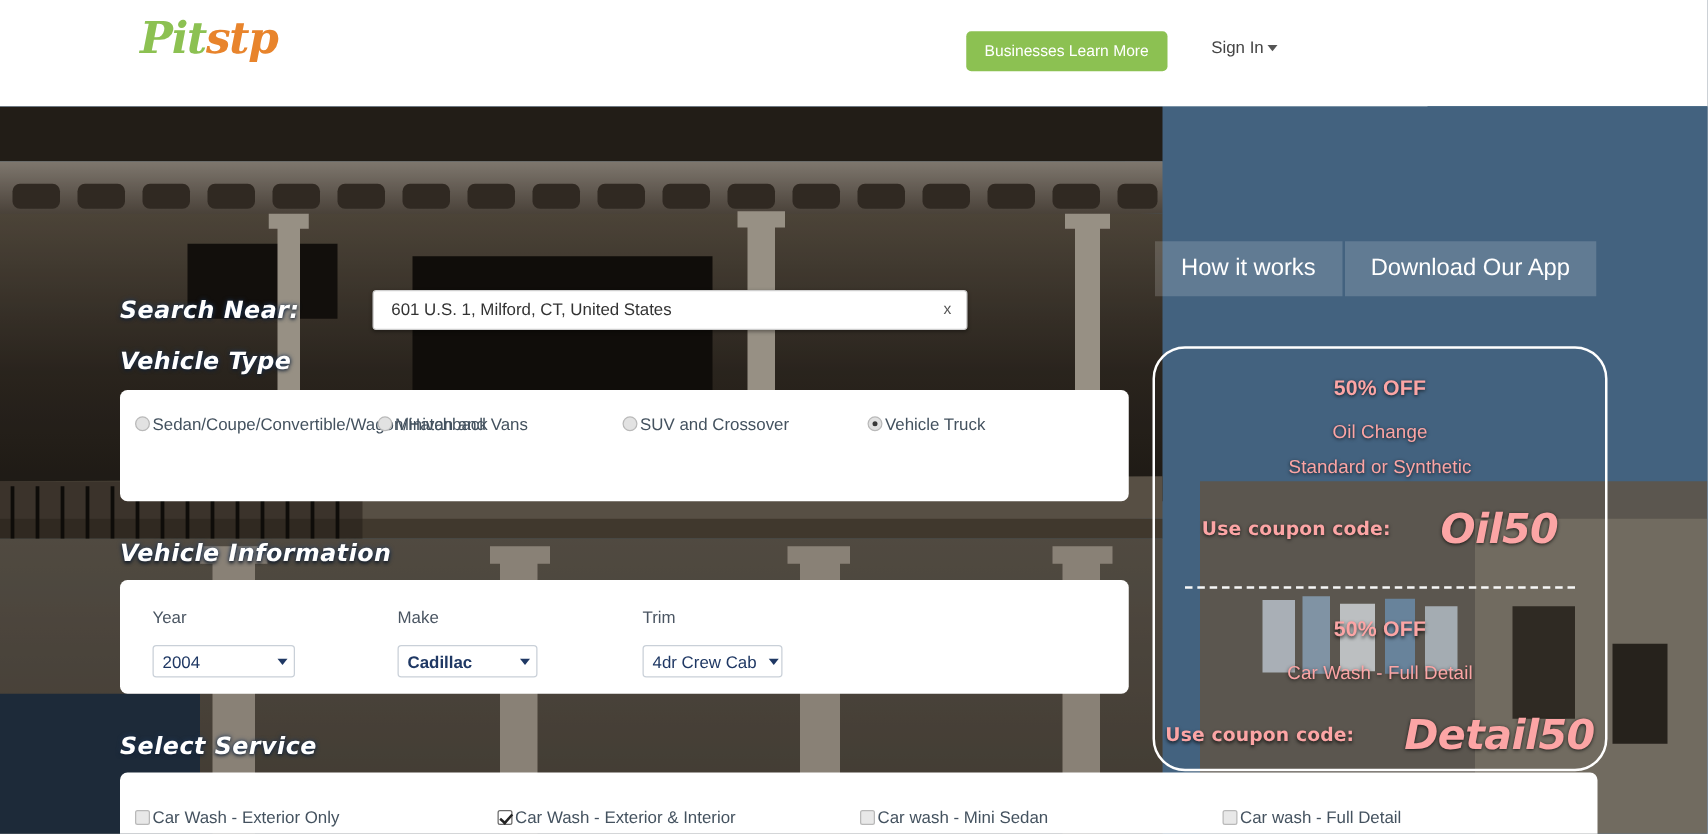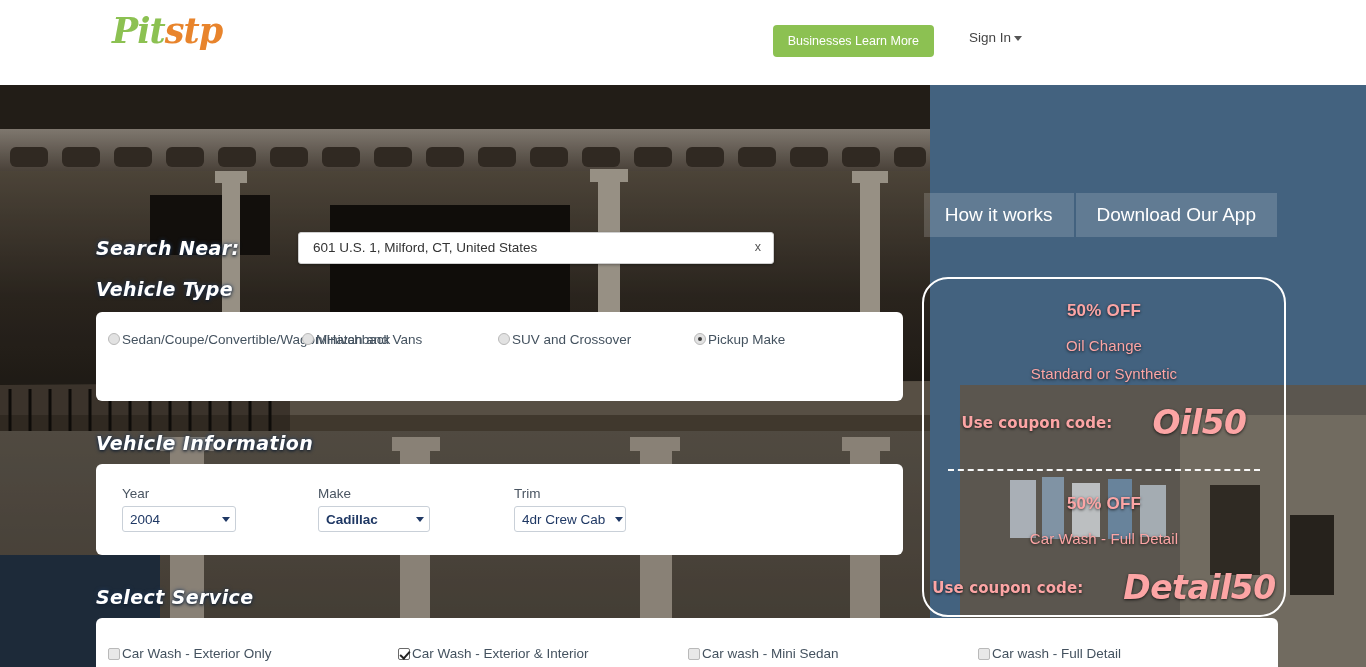--- a/index.html
+++ b/index.html
@@ -205,20 +205,21 @@
     justify-content: space-between;
     background: #ffffff;
     border: 1px solid #c9d0d8;
     border-radius: 3px;
     height: 26px;
     padding: 0 5px 0 7px;
     font-size: 13.5px;
     color: #1f3864;
     cursor: pointer;
     white-space: nowrap;
+    margin-top: 10px;
   }
   .vi-select .cv {
     width: 0; height: 0;
     border-left: 4px solid transparent;
     border-right: 4px solid transparent;
     border-top: 5px solid #1f3864;
     margin-left: 10px;
   }
   .w-year  { width: 114px; }
   .w-make  { width: 112px; font-weight: bold; }
@@ -479,21 +480,21 @@
       <label class="vtype-item vt-2">
         <span class="radio"></span>
         <span class="txt">Minivan and Vans</span>
       </label>
       <label class="vtype-item vt-1">
         <span class="radio"></span>
         <span class="txt">SUV and Crossover</span>
       </label>
       <label class="vtype-item vt-3">
         <span class="radio checked"></span>
-        <span class="txt">Pickup Make</span>
+        <span class="txt">Vehicle Truck</span>
       </label>
     </div>
   </div>
 
   <div class="panel" id="panel-vinfo">
     <div class="vinfo-grid">
       <div class="vi-field">
         <span class="vi-label">Year</span>
         <div class="vi-select w-year">
           <span>2004</span>

